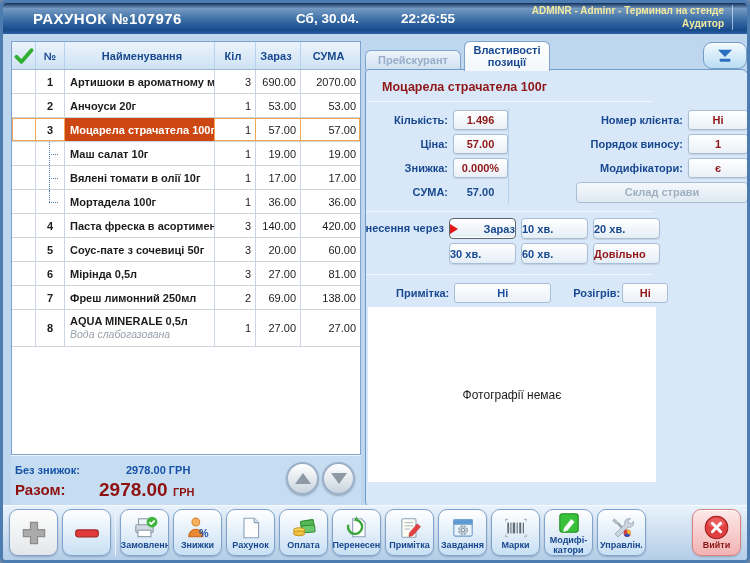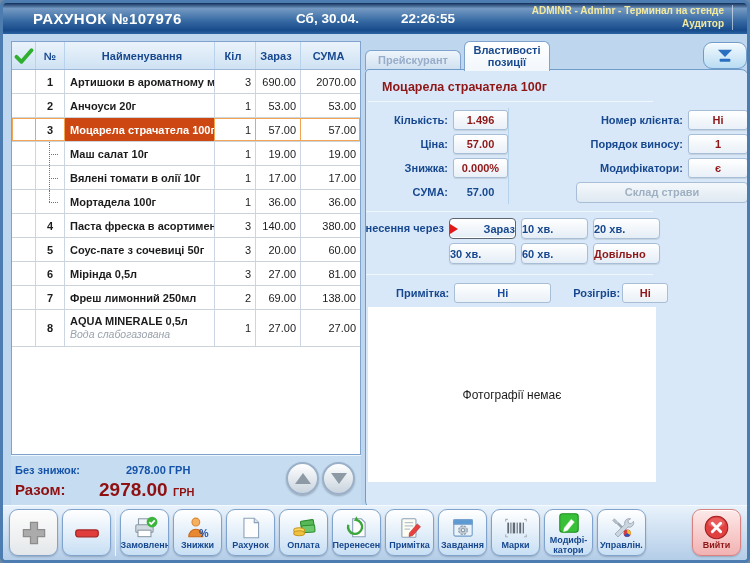--- a/index.html
+++ b/index.html
@@ -186,21 +186,21 @@
           <div class="cell c-qty">1</div>
           <div class="cell c-price">36.00</div>
           <div class="cell c-sum">36.00</div>
         </div>
         <div class="t-row">
           <div class="cell c-check"></div>
           <div class="cell c-num">4</div>
           <div class="cell c-name">Паста фреска в асортименті</div>
           <div class="cell c-qty">3</div>
           <div class="cell c-price">140.00</div>
-          <div class="cell c-sum">380.00</div>
+          <div class="cell c-sum">420.00</div>
         </div>
         <div class="t-row">
           <div class="cell c-check"></div>
           <div class="cell c-num">5</div>
           <div class="cell c-name">Соус-пате з сочевиці 50г</div>
           <div class="cell c-qty">3</div>
           <div class="cell c-price">20.00</div>
           <div class="cell c-sum">60.00</div>
         </div>
         <div class="t-row">

